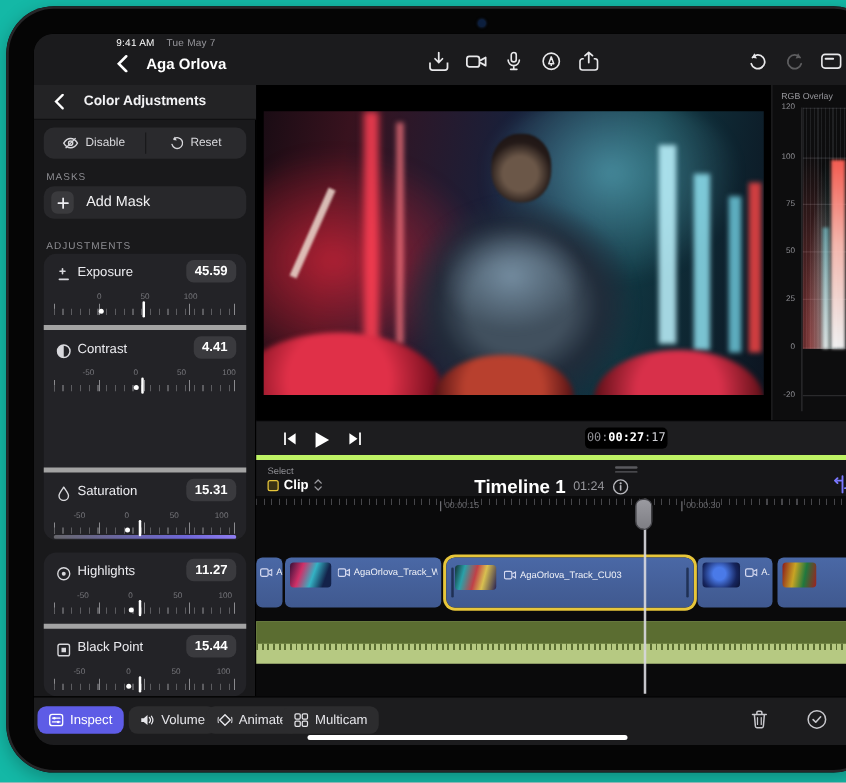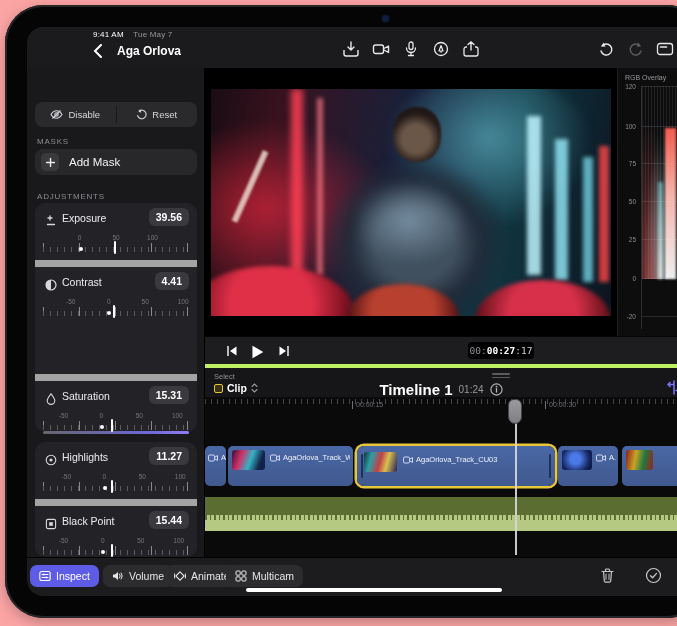--- a/index.html
+++ b/index.html
@@ -1,18 +1,18 @@
 <!DOCTYPE html>
 <html><head>
 <meta charset="utf-8">
 <style>
   * { margin:0; padding:0; box-sizing:border-box; }
   html,body { background:#f4f4f6; }
   .stage { position:relative; width:677px; height:626px; overflow:hidden;
-           font-family:"Liberation Sans", sans-serif; background:#fca5a5; }
+           font-family:"Liberation Sans", sans-serif; background:#14b8a6; }
 
   
   .device { position:absolute; left:5px; top:5px; width:700px; height:613px;
             background:#050505; border-radius:38px;
             box-shadow: inset 0 0 0 2px #262628, 0 4px 14px rgba(0,0,0,.25); }
   .cam-dot { position:absolute; left:378px; top:11px; width:5px; height:5px; border-radius:50%;
              background:#0c1f3e; box-shadow:0 0 2px 1px #13294e; }
   .screen { position:absolute; left:27px; top:27px; width:650px; height:569px;
             background:#000; border-radius:16px 0 0 16px; overflow:hidden; color:#fff; }
 
@@ -43,21 +43,21 @@
   .addmask { position:absolute; left:8px; top:81px; width:162px; height:26px; background:#28282b;
              border-radius:8px; display:flex; align-items:center; }
   .plusbox { width:18px; height:18px; margin-left:6px; background:#3a3a3d; border-radius:5px;
              display:flex; align-items:center; justify-content:center; color:#ececf0; }
   .addmask .lbl { margin-left:10px; font-size:11.5px; color:#f2f2f4; }
 
   .card { position:absolute; left:8px; width:162px; background:#232327; border-radius:10px; }
   .card1 { top:135px; height:229px; }
   .card2 { top:374px; height:115px; }
   .srow { position:absolute; left:0; width:162px; height:57px; }
-  .srow.divtop { border-top:7px solid #a3a3a3; }
+  .srow.divtop { border-top:4px solid #a3a3a3; }
   .s-ic { position:absolute; left:10px; top:10px; width:12px; height:12px; color:#d8d8dc; }
   .s-ic svg { width:100%; height:100%; }
   .s-name { position:absolute; left:27px; top:9px; font-size:10.5px; color:#ececf0; }
   .s-val { position:absolute; right:8px; top:5px; background:#3a3a3e; border-radius:6px;
            padding:3px 7px; font-size:10.5px; font-weight:bold; color:#fff; }
   .ruler { position:absolute; left:8px; right:8px; top:31px; height:22px; }
   .tl { position:absolute; top:0; transform:translateX(-50%); font-size:6.5px; color:#77777c; }
   .ticks-major { position:absolute; left:0; right:0; top:9px; height:9px;
      background:repeating-linear-gradient(90deg,#8a8a8e 0 1px,transparent 1px 36px); }
   .ticks-minor { position:absolute; left:0; right:0; top:13px; height:5px;
@@ -254,20 +254,28 @@
       </span>
       <span class="tb-ic" style="left:629px">
         <svg viewBox="0 0 18 16">
             <rect x="1.5" y="2.5" width="15" height="11" rx="2.5" fill="none" stroke="currentColor" stroke-width="1.3"></rect>
             <path d="M4.5 6 h6" stroke="currentColor" stroke-width="1.6" stroke-linecap="round"></path>
           </svg>
       </span>
     </div>
 
     <div class="panel">
+      <div class="panel-hd">
+        <span class="chev">
+          <svg viewBox="0 0 10 14">
+              <path d="M8 1 L2 7 L8 13" fill="none" stroke="#fff" stroke-width="2" stroke-linecap="round"></path>
+            </svg>
+        </span>
+        <div class="title">Color Adjustments</div>
+      </div>
 
       <div class="btnrow">
         <div class="half">
           <svg width="13" height="11" viewBox="0 0 13 11">
               <path d="M1 5.5 C2.5 3 4.4 1.8 6.5 1.8 C8.6 1.8 10.5 3 12 5.5 C10.5 8 8.6 9.2 6.5 9.2 C4.4 9.2 2.5 8 1 5.5 Z" fill="none" stroke="#d8d8dc" stroke-width="1.1"></path>
               <circle cx="6.5" cy="5.5" r="1.7" fill="none" stroke="#d8d8dc" stroke-width="1.1"></circle>
               <path d="M2.5 9.5 L10.5 1.5" stroke="#d8d8dc" stroke-width="1.1"></path>
             </svg>
           <span>Disable</span>
         </div>
@@ -296,21 +304,21 @@
 
       <div class="card card1">
 
         <div class="srow" style="top:0">
           <span class="s-ic">
             <svg viewBox="0 0 12 12">
                 <path d="M3 3 h4 M5 1 v4 M2.5 9.5 h7" stroke="currentColor" stroke-width="1.3" stroke-linecap="round"></path>
               </svg>
           </span>
           <span class="s-name">Exposure</span>
-          <span class="s-val">39.56</span>
+          <span class="s-val">45.59</span>
           <div class="ruler">
             <span class="tl" style="left:25%">0</span>
             <span class="tl" style="left:50%">50</span>
             <span class="tl" style="left:75%">100</span>
             <div class="ticks-major"></div>
             <div class="ticks-minor"></div>
             <div class="s-dot" style="left:26%"></div>
             <div class="s-line" style="left:49%"></div>
           </div>
         </div>

